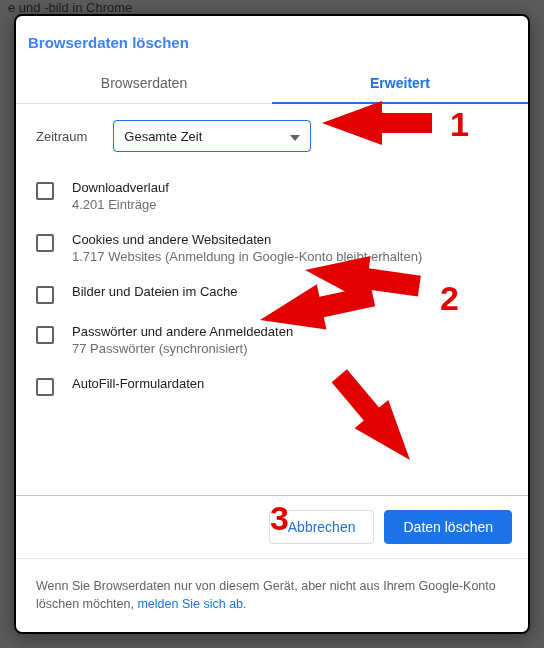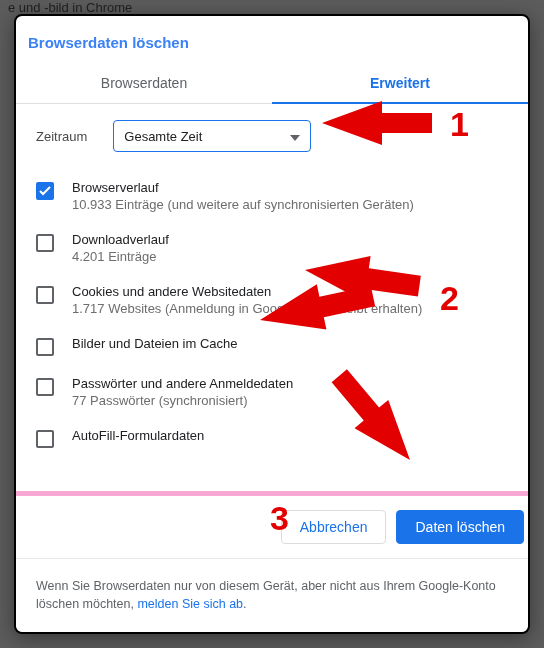--- a/index.html
+++ b/index.html
@@ -15,21 +15,21 @@
   .timelabel{font-size:13px;color:#4a4a4a}
   .select{flex:0 0 198px;height:32px;border:1px solid #1a73e8;border-radius:4px;display:flex;align-items:center;justify-content:space-between;padding:0 10px;font-size:13px;color:#202124;cursor:pointer;background:#fff}
   .select svg{width:10px;height:6px}
   .item{display:flex;align-items:flex-start;gap:18px;padding:10px 0}
   .cb{width:18px;height:18px;border:2px solid #5f6368;border-radius:2px;margin-top:2px;flex:0 0 18px;cursor:pointer;display:flex;align-items:center;justify-content:center}
   .cb.checked{background:#1a73e8;border-color:#1a73e8}
   .cb.checked svg{width:12px;height:10px}
   .itxt{display:flex;flex-direction:column;gap:2px}
   .il{font-size:13px;color:#202124}
   .is{font-size:13px;color:#6d6d6d}
-  .footer{border-top:5px solid #f9a8d4;padding:14px 4px;display:flex;justify-content:flex-end;gap:10px}
+  .footer{border-top:1px solid #f9a8d4;padding:14px 16px;display:flex;justify-content:flex-end;gap:10px}
   .btn{height:34px;border-radius:4px;padding:0 18px;font-size:14px;cursor:pointer;font-weight:500}
   .btn.cancel{background:#fff;border:1px solid #dadce0;color:#1a73e8}
   .btn.primary{background:#1a73e8;border:1px solid #1a73e8;color:#fff}
   .note{background:#fff;border-top:1px solid #e8e8e8;padding:18px 20px;font-size:12.5px;color:#5f6368;line-height:1.5;border-radius:0 0 8px 8px}
   .note a{color:#1a73e8;text-decoration:none}
   .overlay{position:absolute;inset:0;pointer-events:none}
   .num{font-family:Arial;font-size:34px;font-weight:900;fill:#e30000}
   .bgtext{position:absolute;left:8px;top:0;font-size:13px;color:#202124}
 </style>
 </head>
@@ -52,31 +52,20 @@
         <span>Gesamte Zeit</span>
         <span>
           <svg viewBox="0 0 10 6">
               <path d="M0 0 L5 6 L10 0 Z" fill="#5f6368"></path>
             </svg>
         </span>
       </div>
     </div>
 
     <div id="items">
-        <div class="item">
-          <div class="cb checked">
-            <svg viewBox="0 0 12 10">
-              <path d="M1 5 L4 8 L11 1" stroke="#fff" stroke-width="2" fill="none"></path>
-            </svg>
-          </div>
-          <div class="itxt">
-            <div class="il">Browserverlauf</div>
-            <div class="is">10.933 Einträge (und weitere auf synchronisierten Geräten)</div>
-          </div>
-        </div>
         <div class="item">
           <div class="cb"></div>
           <div class="itxt">
             <div class="il">Downloadverlauf</div>
             <div class="is">4.201 Einträge</div>
           </div>
         </div>
         <div class="item">
           <div class="cb"></div>
           <div class="itxt">

